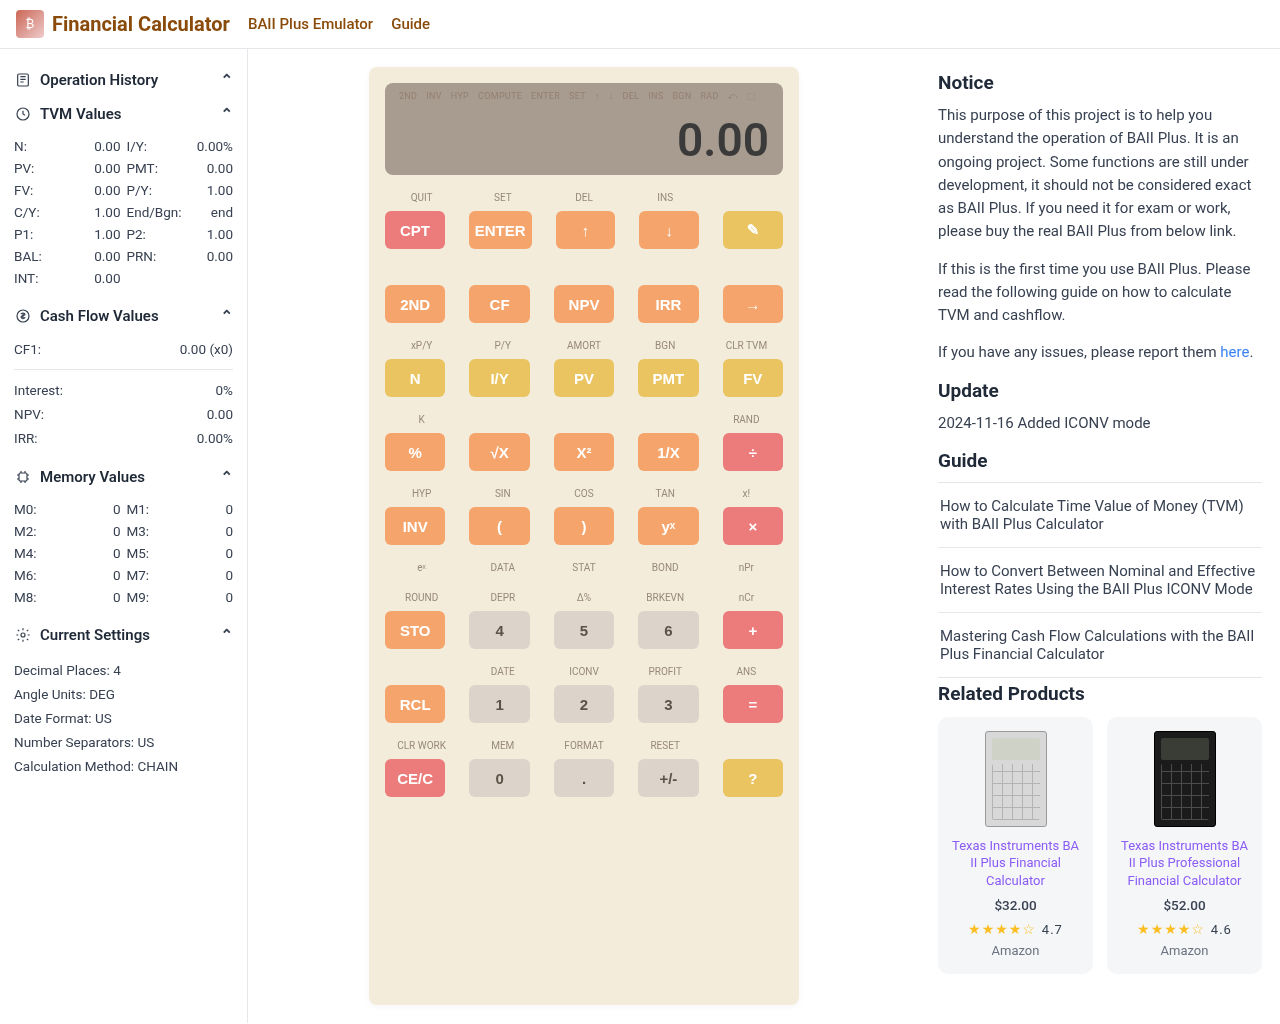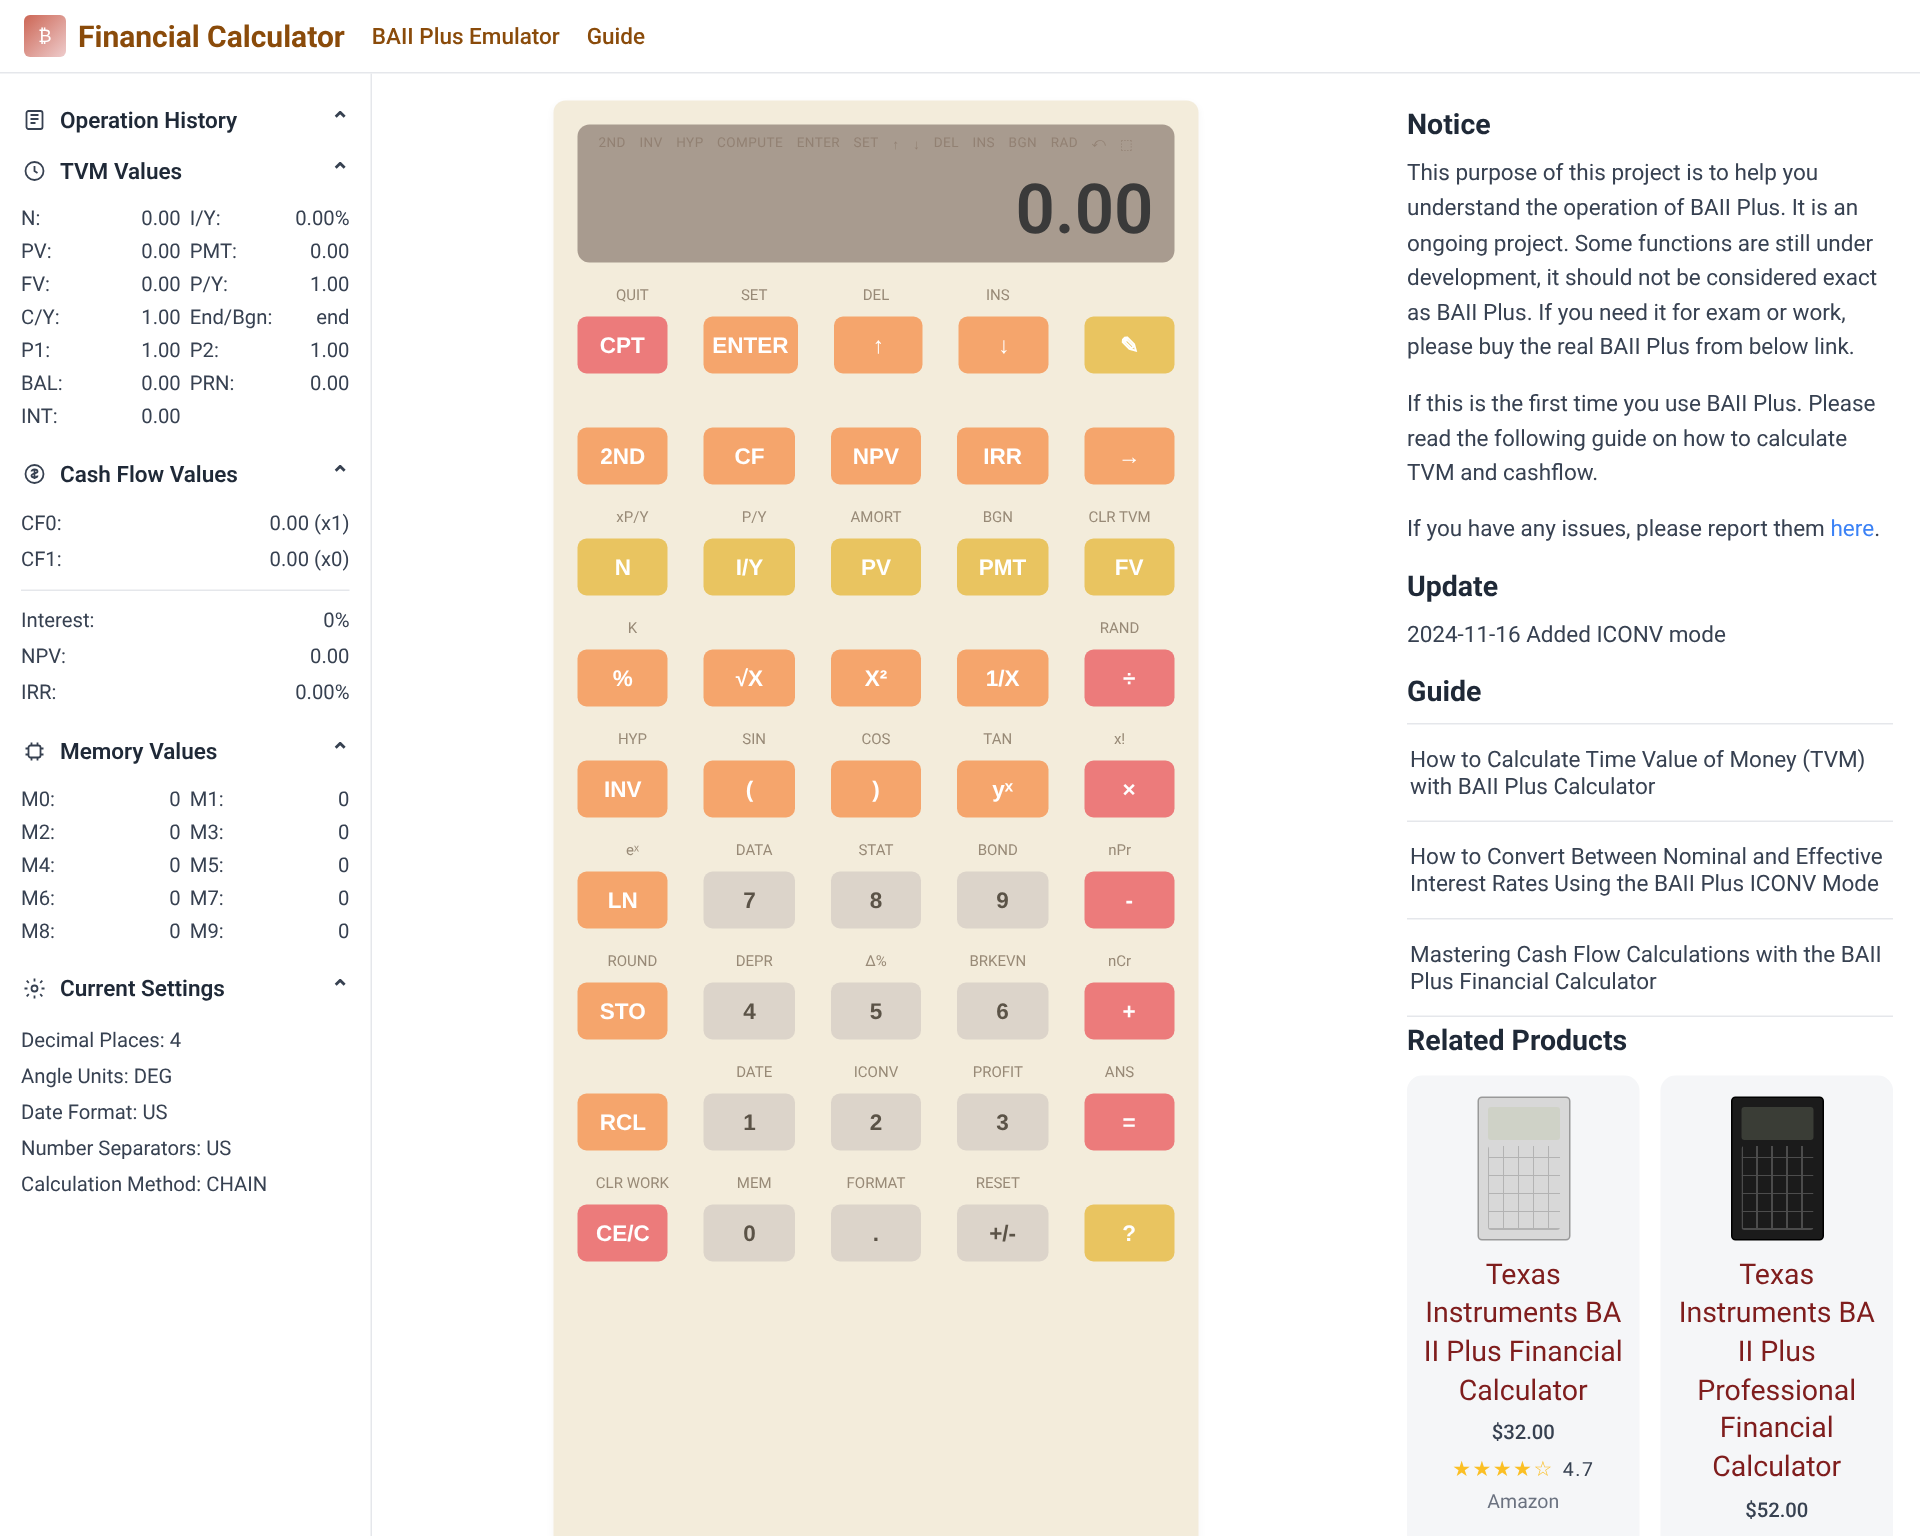--- a/index.html
+++ b/index.html
@@ -217,21 +217,21 @@
     top:32px; left:6px; right:6px; bottom:6px;
     background:
       repeating-linear-gradient(0deg, #888 0 1px, transparent 1px 12px),
       repeating-linear-gradient(90deg, #888 0 1px, transparent 1px 10px);
     border-radius:2px;
     opacity:.45;
   }
   .product-img.dark { background:#1b1b1b; border-color:#000;}
   .product-img.dark::before { background:#3a3d36;}
   .product-img.light { background:#d8d8d8;}
-  .product-title { color:#7f1d1d; font-size:19px; line-height:1.35; margin-bottom:8px;}
+  .product-title { color:#8b5cf6; font-size:13px; line-height:1.35; margin-bottom:8px;}
   .product-price { font-size:13.5px; font-weight:500; margin-bottom:8px; color:#374151;}
   .stars { color:var(--star); font-size:14px; letter-spacing:1px; margin-bottom:6px;}
   .rating-num { color:#374151; font-size:13px; margin-left:6px;}
   .seller { color:#6b7280; font-size:13px;}
   
   svg { width:16px; height:16px; stroke:#374151; fill:none; stroke-width:1.8; }
 </style>
 </head>
 <body>
 
@@ -334,24 +334,20 @@
           <svg viewBox="0 0 24 24">
               <circle cx="12" cy="12" r="9"></circle>
               <path d="M12 7v10M9 9.5c0-1 1-2 3-2s3 1 3 2-1 1.5-3 2-3 1-3 2 1 2 3 2 3-1 3-2"></path>
             </svg>
         </span>
         <span>Cash Flow Values</span>
       </span>
       <span class="chev">⌃</span>
     </div>
     <div class="single-col">
-      <div class="kv">
-          <span class="lab">CF0:</span>
-          <span class="val">0.00 (x1)</span>
-        </div>
       <div class="kv">
           <span class="lab">CF1:</span>
           <span class="val">0.00 (x0)</span>
         </div>
       <hr>
       <div class="kv">
           <span class="lab">Interest:</span>
           <span class="val">0%</span>
         </div>
       <div class="kv">
@@ -533,27 +529,20 @@
             <button class="key orange">yˣ</button>
             <button class="key red">×</button>
           </div>
           <div class="subrow">
             <div class="sublabel">eˣ</div>
             <div class="sublabel">DATA</div>
             <div class="sublabel">STAT</div>
             <div class="sublabel">BOND</div>
             <div class="sublabel">nPr</div>
           </div>
-          <div class="row">
-            <button class="key orange">LN</button>
-            <button class="key gray">7</button>
-            <button class="key gray">8</button>
-            <button class="key gray">9</button>
-            <button class="key red">-</button>
-          </div>
           <div class="subrow">
             <div class="sublabel">ROUND</div>
             <div class="sublabel">DEPR</div>
             <div class="sublabel">Δ%</div>
             <div class="sublabel">BRKEVN</div>
             <div class="sublabel">nCr</div>
           </div>
           <div class="row">
             <button class="key orange">STO</button>
             <button class="key gray">4</button>

